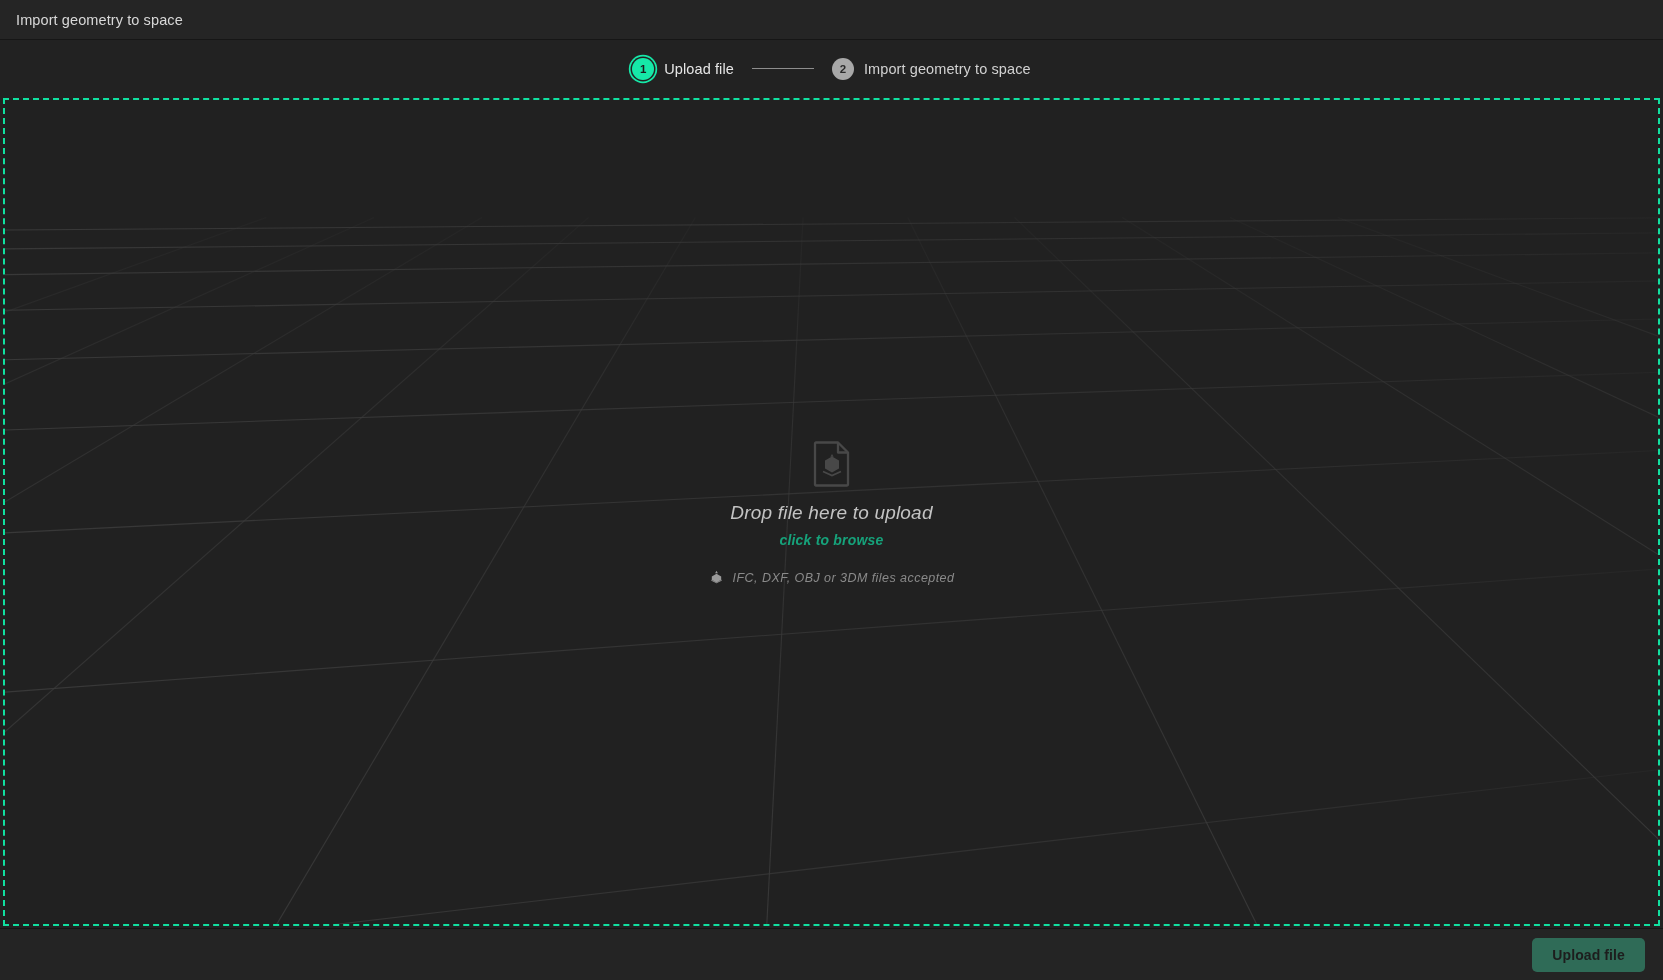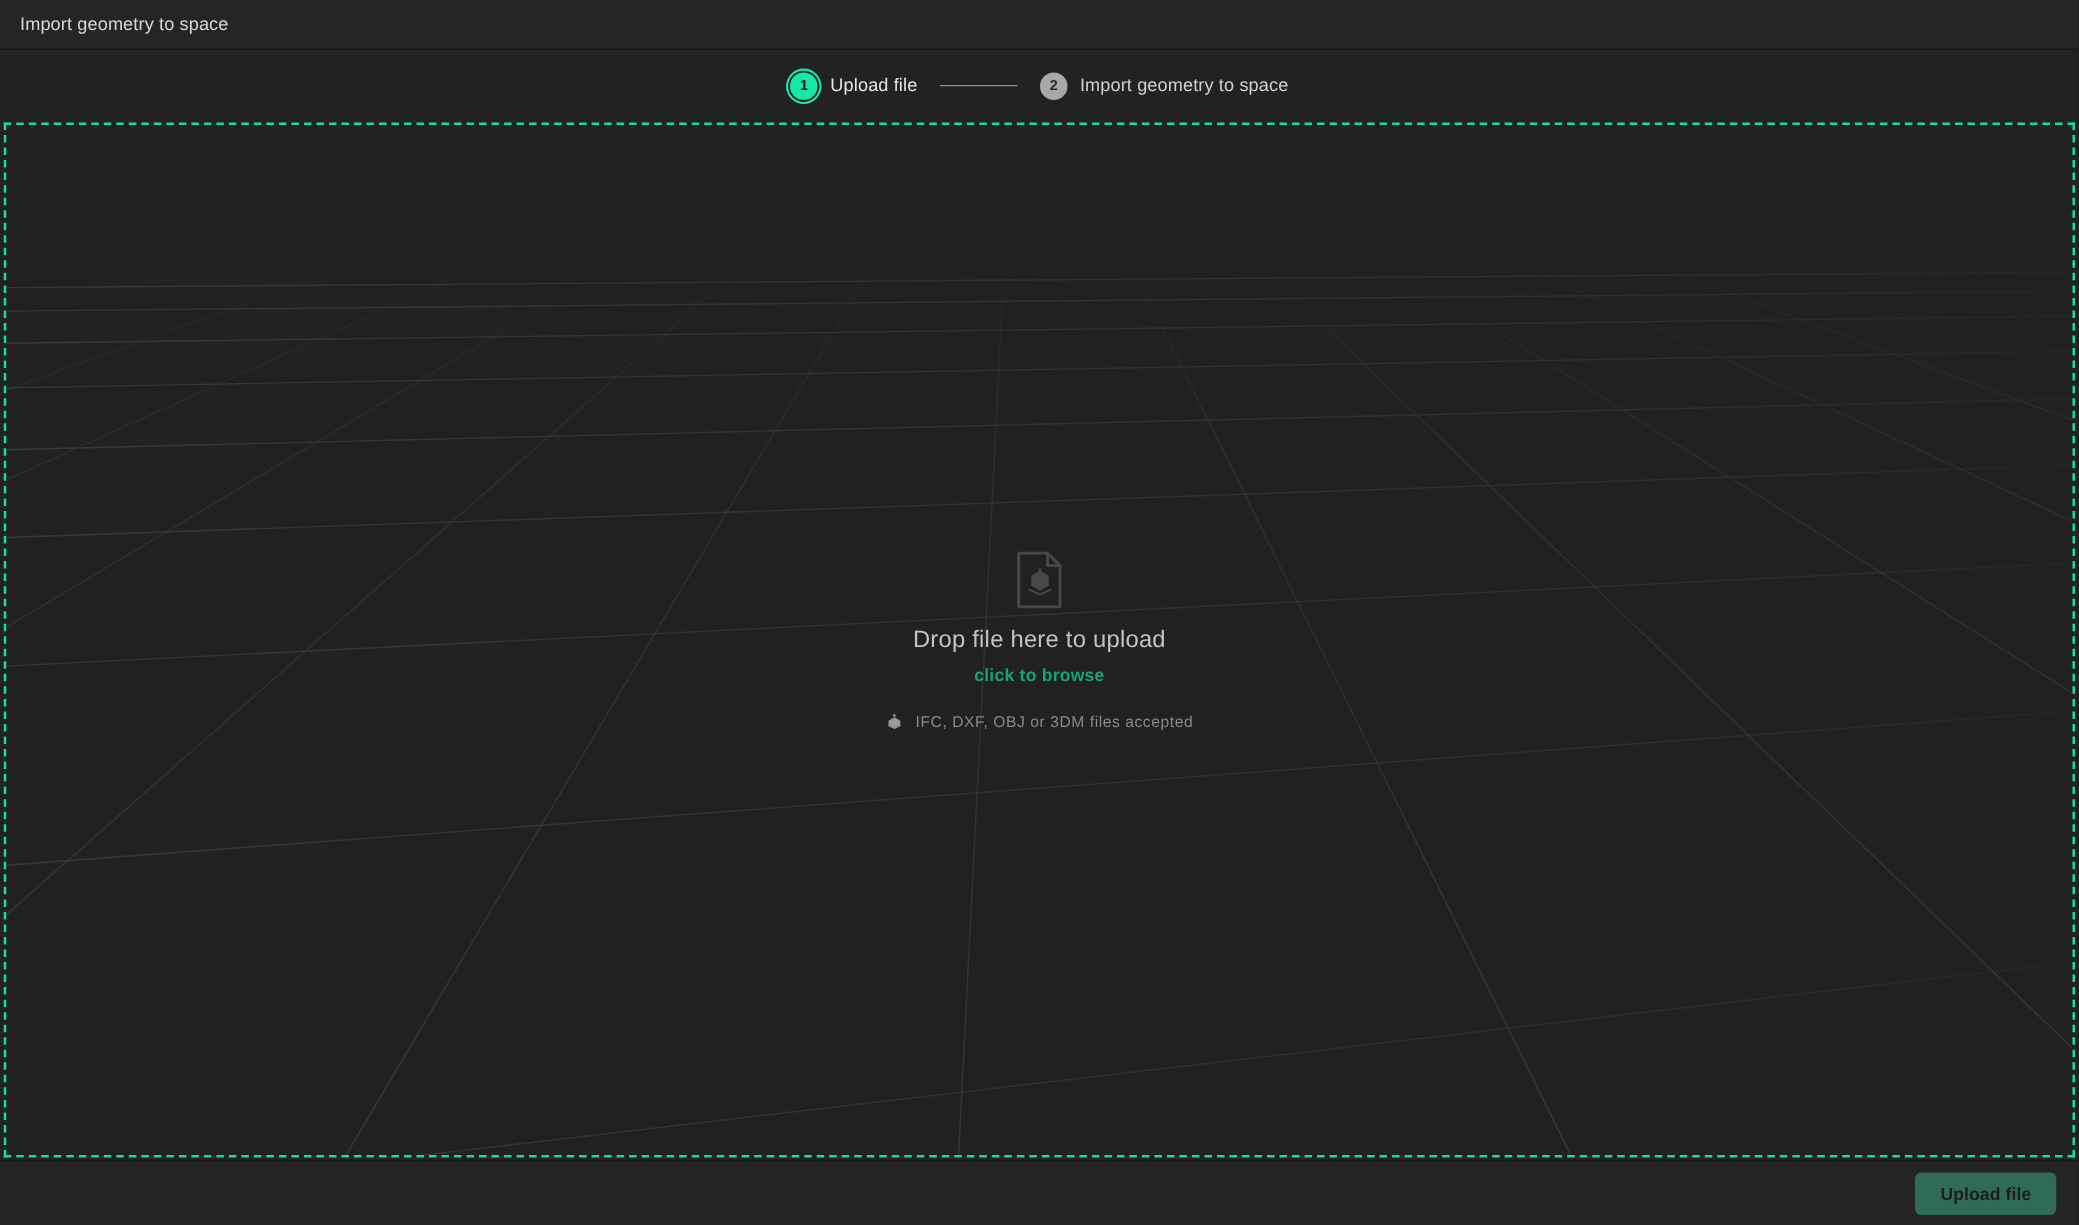--- a/index.html
+++ b/index.html
@@ -106,20 +106,21 @@
     pointer-events:none;
   }
 
   .drop-inner {
     position:absolute;
     left:0; right:0;
     top:50%;
     transform:translateY(-50%);
     display:flex; flex-direction:column; align-items:center;
     z-index:2;
+    font-style:italic;
   }
 
   .file-icon { margin-bottom:14px; opacity:.95; }
 
   .drop-title {
     color:#c3c3c3;
     font-size:19px;
     letter-spacing:.2px;
     margin-bottom:8px;
   }

